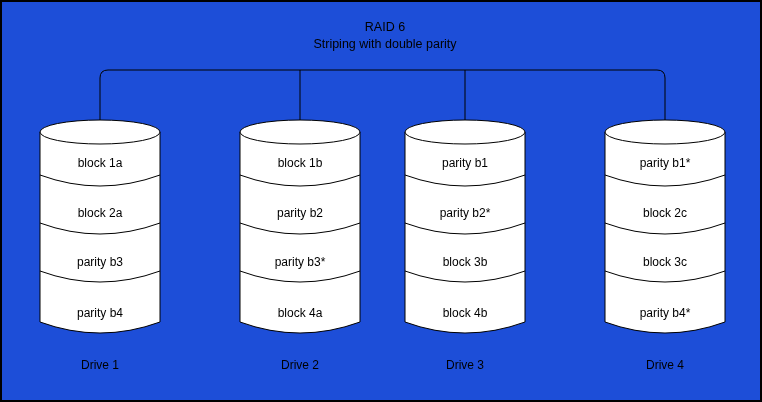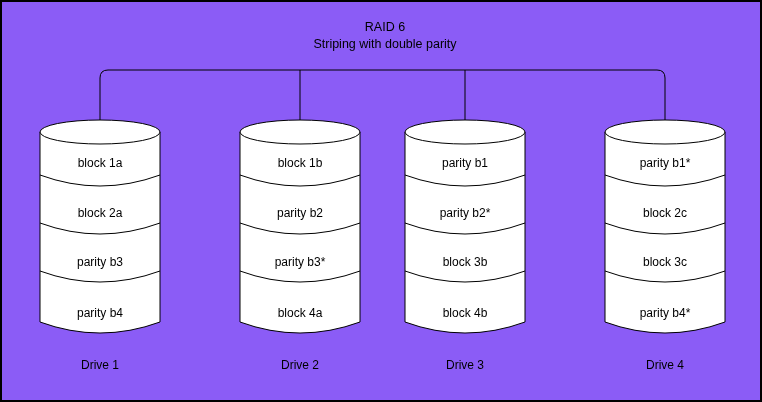--- a/index.html
+++ b/index.html
@@ -4,21 +4,21 @@
 <style>
   html, body {
     margin: 0;
     padding: 0;
     background: #ffffff;
   }
   .frame {
     position: relative;
     width: 762px;
     height: 402px;
-    background: #8b5cf6;
+    background: #1d4ed8;
     overflow: hidden;
   }
   svg {
     display: block;
     font-family: "Liberation Sans", "DejaVu Sans", sans-serif;
   }
   .title-text {
     font-size: 12.5px;
     fill: #000000;
   }

